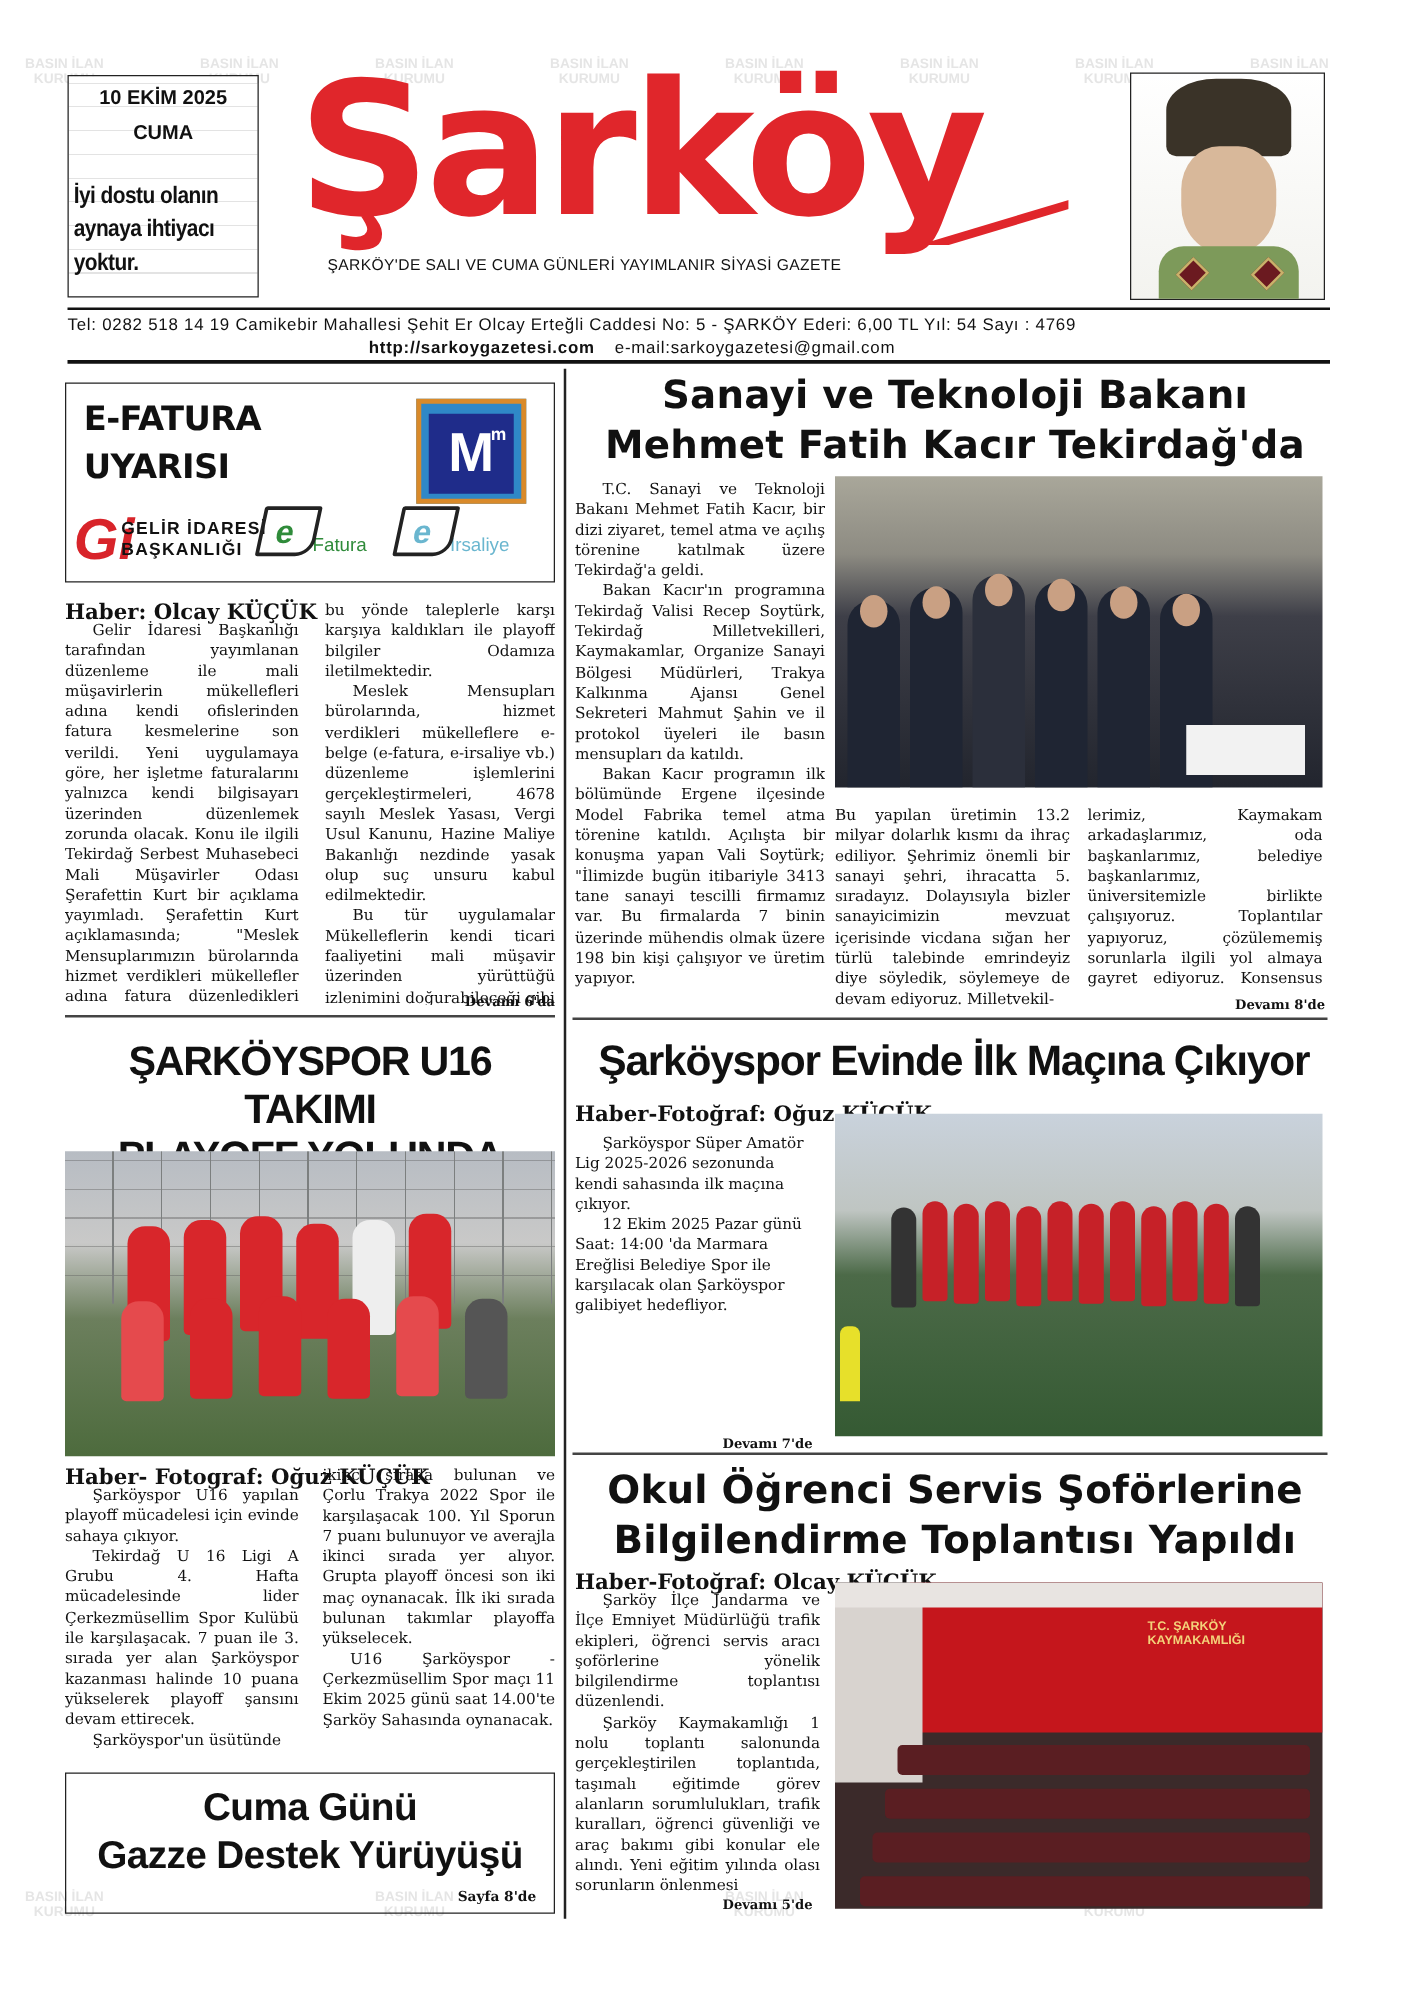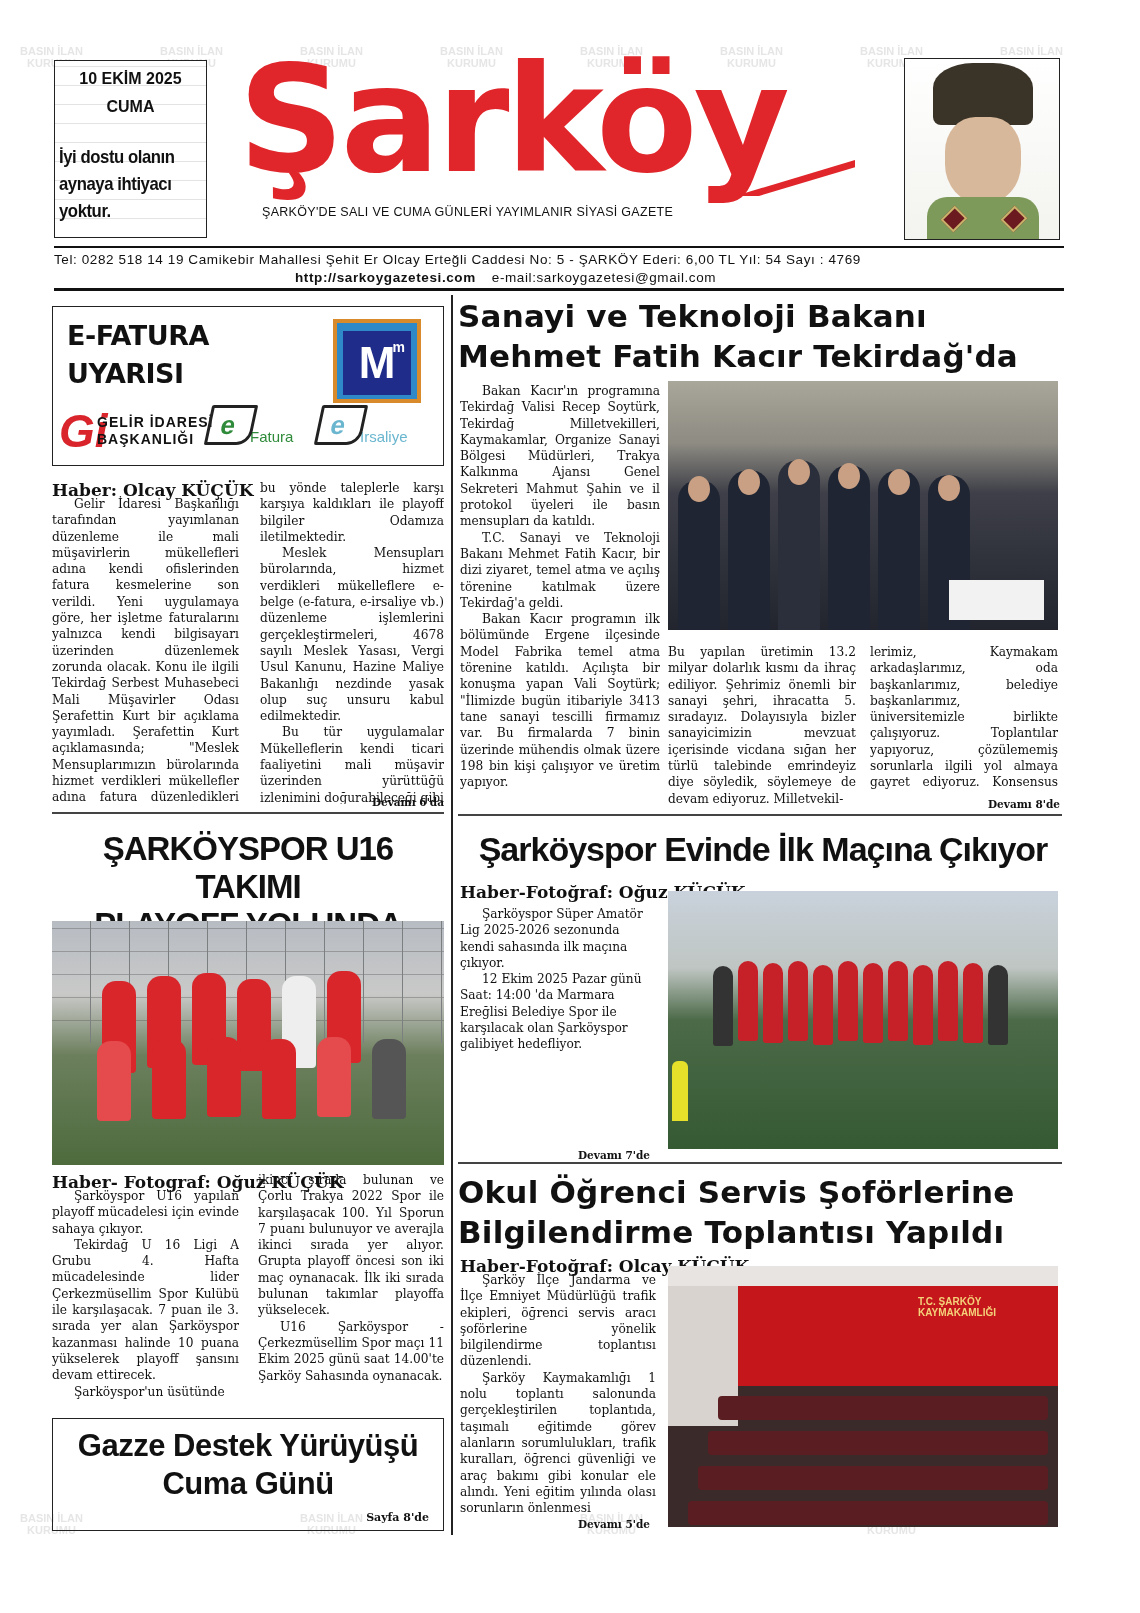--- a/index.html
+++ b/index.html
@@ -40,21 +40,21 @@
   .mm sup { font-size: 14px; position: absolute; top: -16px; right: 6px; }
   .gib { position: absolute; left: 6px; top: 100px; display: flex; align-items: center; }
   .gib .glogo { width: 34px; height: 48px; color: #d8242a; font-family: "Liberation Sans", sans-serif; font-weight: 900; font-size: 46px; line-height: 48px; font-style: italic; }
   .gib .gtxt { font-family: "Liberation Sans", sans-serif; font-weight: 700; font-size: 14px; line-height: 17px; letter-spacing: 1px; margin-left: 4px; }
   .eico { position: absolute; top: 98px; display: flex; align-items: flex-end; }
   .eico .scr { width: 46px; height: 40px; border: 3px solid #222; border-radius: 2px 2px 14px 2px; transform: skewX(-12deg); position: relative; }
   .eico .e { position: absolute; left: 10px; top: 2px; font-family: "Liberation Sans", sans-serif; font-weight: 700; font-size: 26px; }
   .eico .lbl { font-family: "Liberation Sans", sans-serif; font-size: 15px; margin-left: -4px; }
 
   
-  .h-main { font-family: "DejaVu Sans", sans-serif; font-weight: 900; font-size: 31px; line-height: 40px; letter-spacing: 0.2px; }
+  .h-main { font-family: "DejaVu Sans", sans-serif; font-weight: 900; font-size: 31px; line-height: 40px; text-align: center; letter-spacing: 0.2px; }
   .h-cond { font-family: "Liberation Sans", sans-serif; font-weight: 700; font-size: 33px; line-height: 38px; text-align: center; letter-spacing: -1px; }
 
   
   .photo { overflow: hidden; position: absolute; }
   .ph-minister { left: 668px; top: 381px; width: 390px; height: 249px; background: linear-gradient(180deg, #a9a79a 0%, #8d8b82 25%, #3e3f48 45%, #22252e 100%); }
   .ph-minister .person { position: absolute; bottom: 0; width: 42px; border-radius: 20px 20px 0 0; background: #1f2533; }
   .ph-minister .head { position: absolute; width: 22px; height: 26px; border-radius: 50%; background: #c9a083; }
   .ph-minister .table { position: absolute; right: 14px; bottom: 10px; width: 95px; height: 40px; background: #f2f2f2; }
   .ph-u16 { left: 52px; top: 921px; width: 392px; height: 244px; background: linear-gradient(180deg, #b7bcc3 0%, #c9c9c8 30%, #6c7f5d 55%, #4d6b3d 100%); }
   .ph-u16 .net { position: absolute; left: 0; top: 0; width: 100%; height: 50%; background: repeating-linear-gradient(90deg, transparent 0 38px, #7c7f7f 38px 39px), repeating-linear-gradient(0deg, transparent 0 22px, rgba(90,90,90,.4) 22px 23px); }
@@ -161,22 +161,22 @@
   <div class="abs cont" style="left:300px;top:796px;width:144px;">Devamı 6'da</div>
   <div class="abs hline" style="left:52px;top:812px;width:392px;"></div>
 </section>
 
 <section>
   <div class="abs h-main" style="left:458px;top:296px;width:612px;">
     <div>Sanayi ve Teknoloji Bakanı</div>
       <div>Mehmet Fatih Kacır Tekirdağ'da</div>
   </div>
   <div class="abs body-text" style="left:460px;top:383px;width:200px;height:425px;overflow:hidden;">
+    <p>T.C. Sanayi ve Teknoloji Bakanı Mehmet Fatih Kacır, bir dizi ziyaret, temel atma ve açılış törenine katılmak üzere Tekirdağ'a geldi.</p>
     <p>Bakan Kacır'ın programına Tekirdağ Valisi Recep Soytürk, Tekirdağ Milletvekilleri, Kaymakamlar, Organize Sanayi Bölgesi Müdürleri, Trakya Kalkınma Ajansı Genel Sekreteri Mahmut Şahin ve il protokol üyeleri ile basın mensupları da katıldı.</p>
-    <p>T.C. Sanayi ve Teknoloji Bakanı Mehmet Fatih Kacır, bir dizi ziyaret, temel atma ve açılış törenine katılmak üzere Tekirdağ'a geldi.</p>
     <p>Bakan Kacır programın ilk bölümünde Ergene ilçesinde Model Fabrika temel atma törenine katıldı. Açılışta bir konuşma yapan Vali Soytürk; "İlimizde bugün itibariyle 3413 tane sanayi tescilli firmamız var. Bu firmalarda 7 binin üzerinde mühendis olmak üzere 198 bin kişi çalışıyor ve üretim yapıyor.</p>
   </div>
   <div class="photo ph-minister">
     <div class="person" style="left:10px;height:150px;"></div>
     <div class="person" style="left:60px;height:160px;"></div>
     <div class="person" style="left:110px;height:170px;background:#2b2f3b"></div>
     <div class="person" style="left:160px;height:165px;"></div>
     <div class="person" style="left:210px;height:160px;"></div>
     <div class="person" style="left:260px;height:155px;"></div>
     <div class="head" style="left:20px;top:95px;"></div>
@@ -273,17 +273,17 @@
     <div class="sign">T.C. ŞARKÖY KAYMAKAMLIĞI</div>
     <div class="row" style="left:50px;top:130px;width:330px;"></div>
     <div class="row" style="left:40px;top:165px;width:340px;"></div>
     <div class="row" style="left:30px;top:200px;width:350px;"></div>
     <div class="row" style="left:20px;top:235px;width:360px;"></div>
   </div>
 </section>
 
 <section class="abs gazze">
   <div class="t">
+      <div>Cuma Günü</div>
       <div>Gazze Destek Yürüyüşü</div>
-      <div>Cuma Günü</div>
     </div>
   <div class="pg">Sayfa 8'de</div>
 </section>
 
 </body></html>

